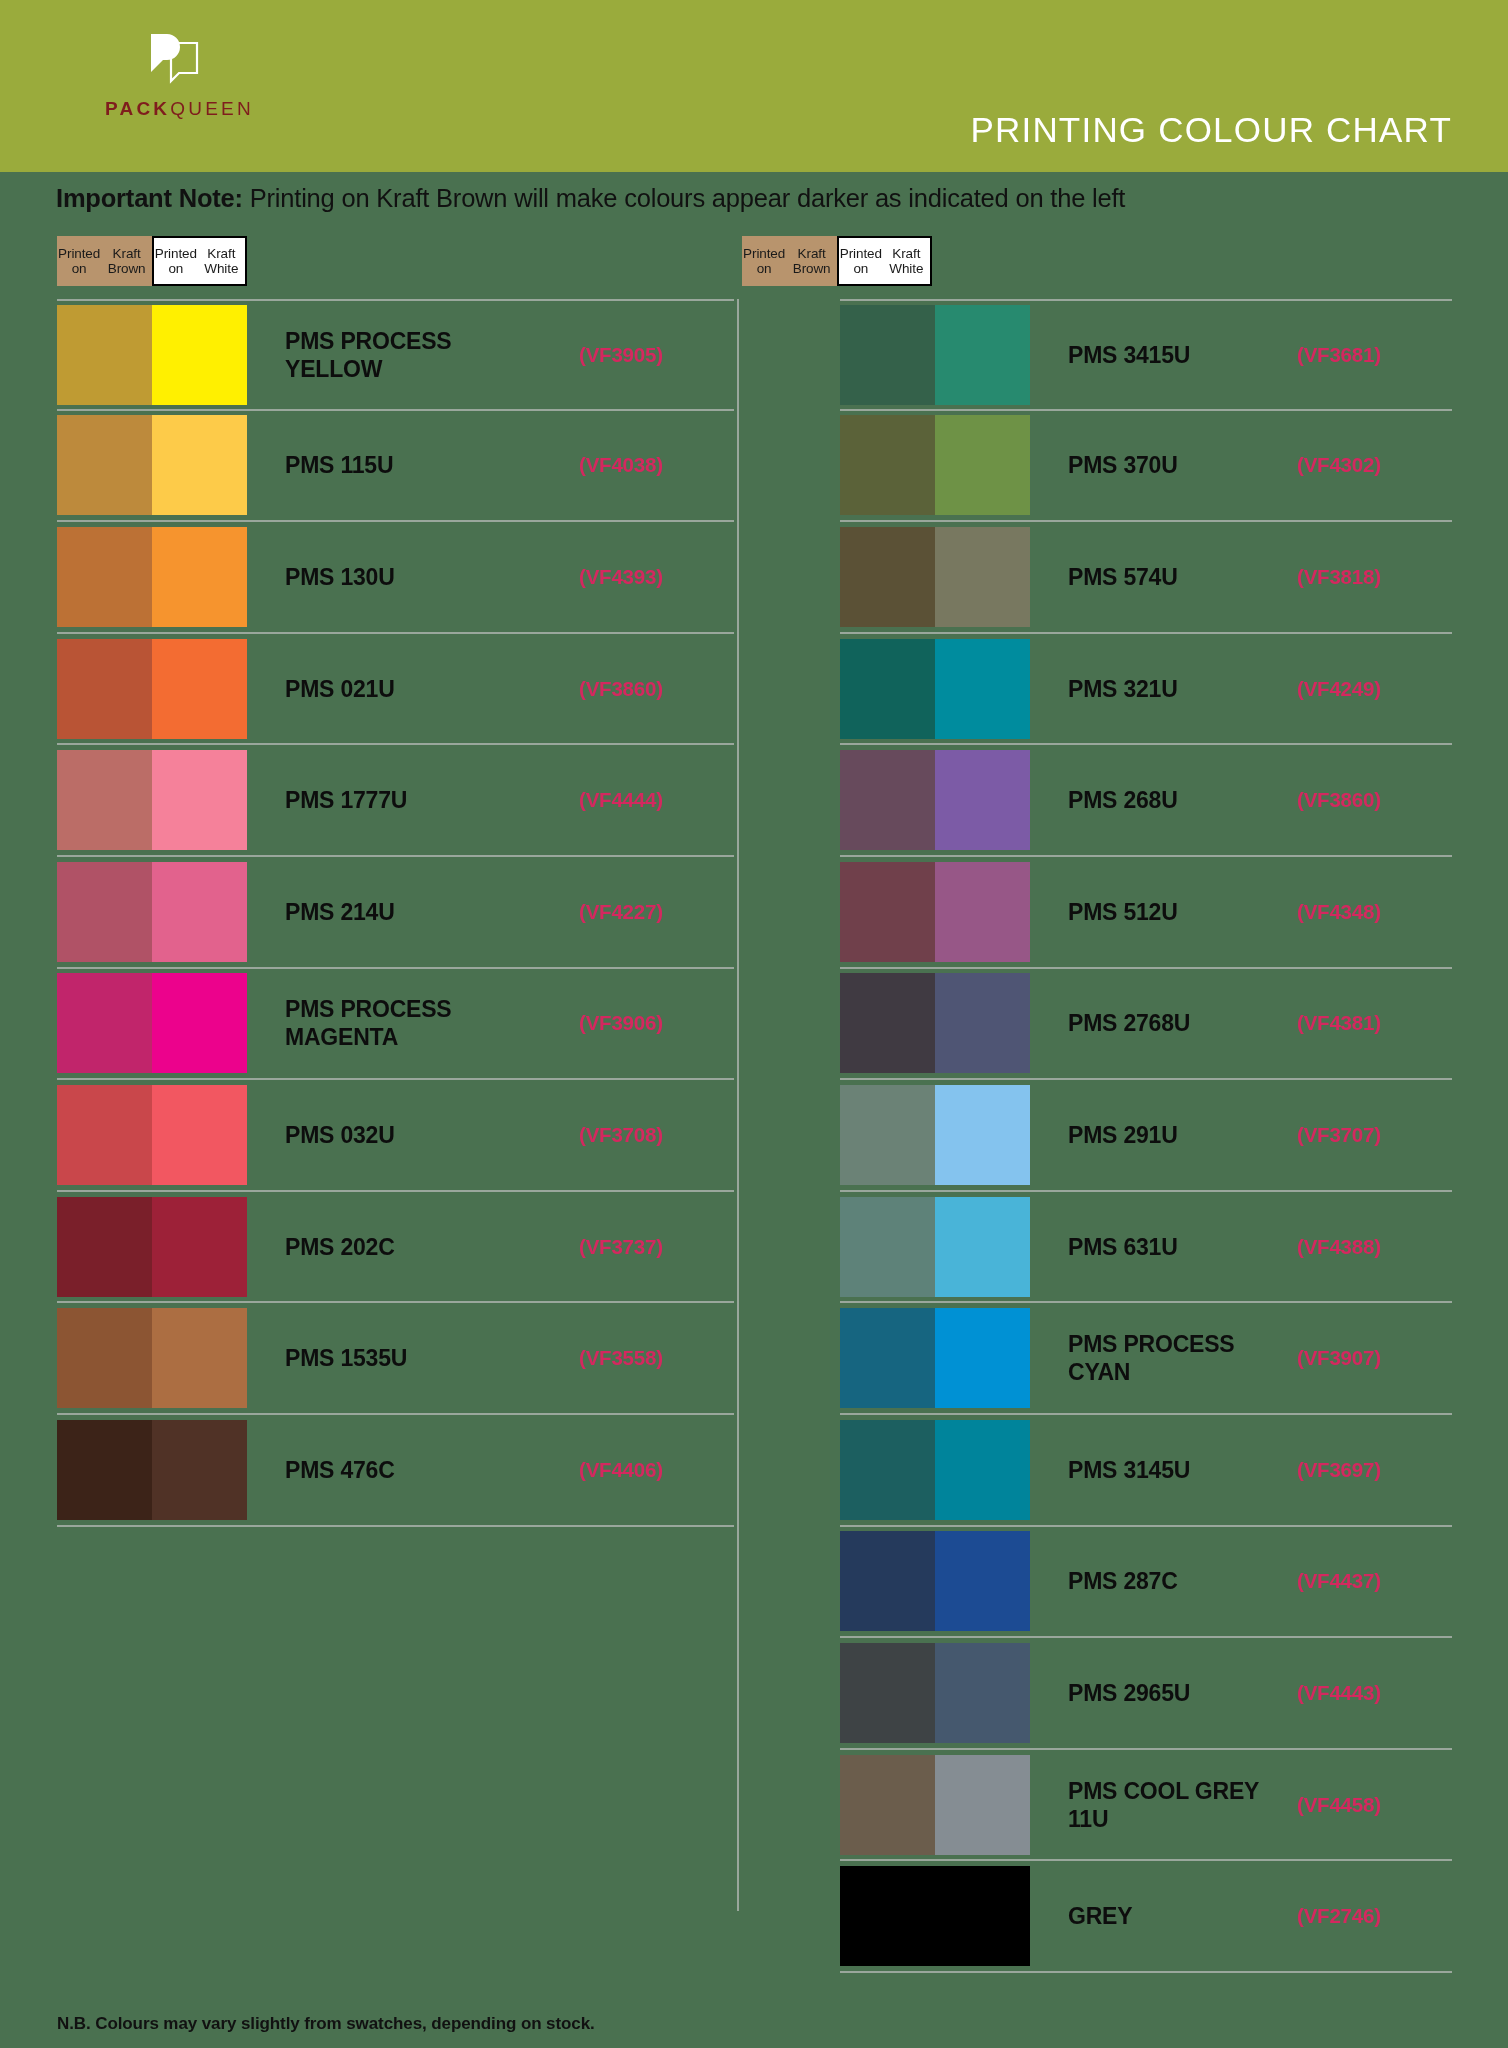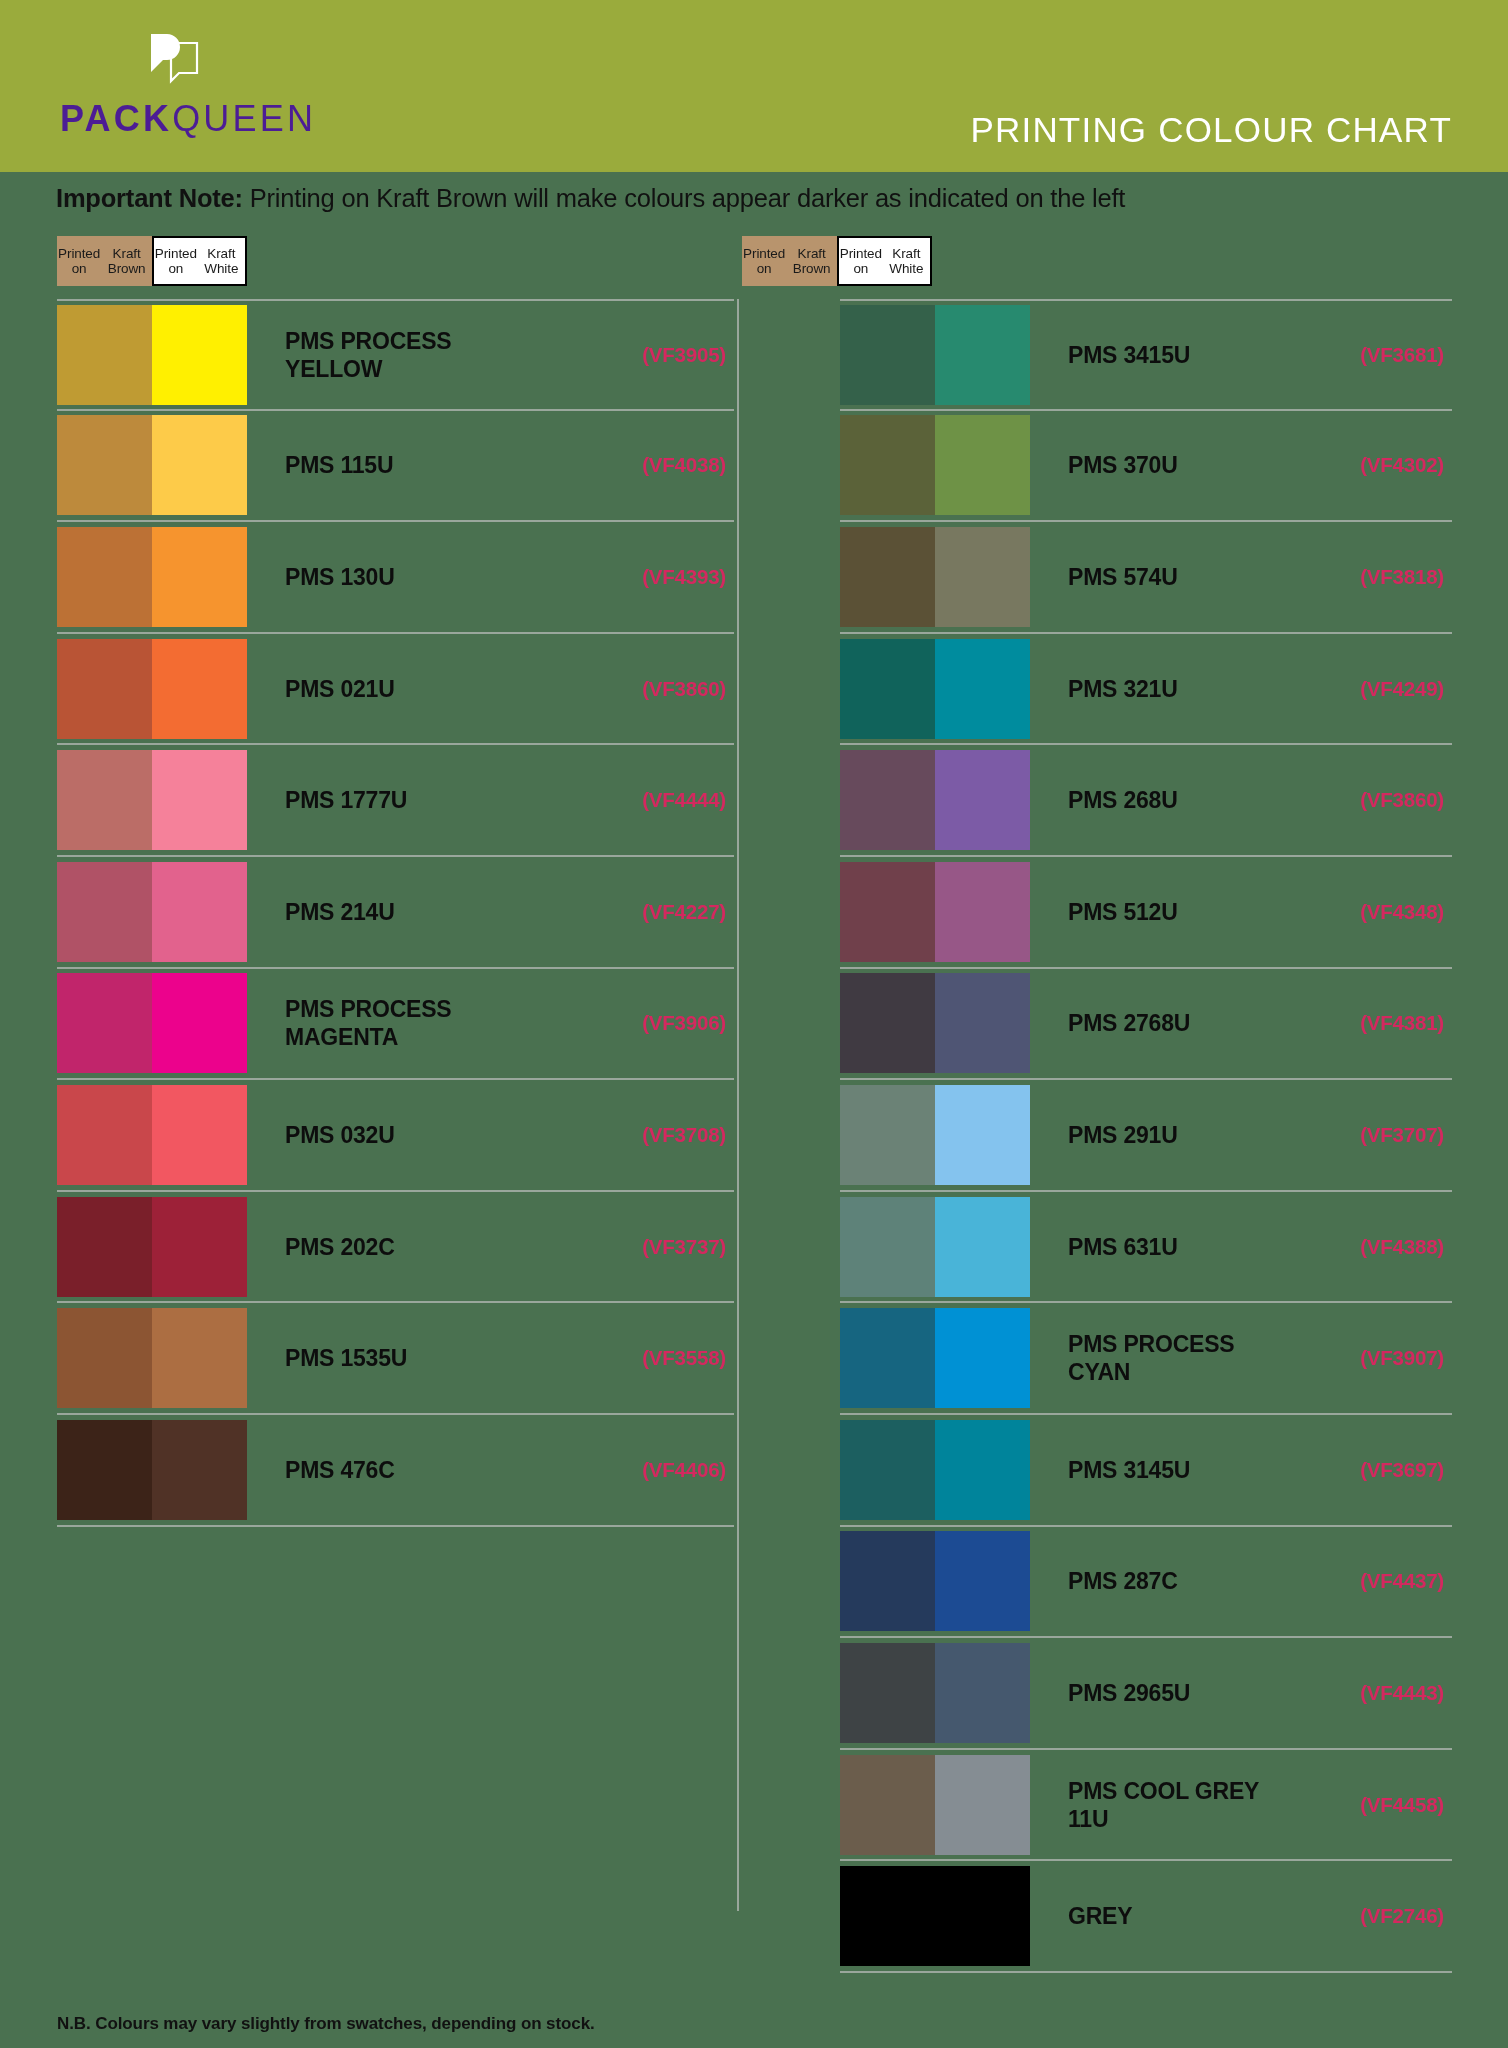--- a/index.html
+++ b/index.html
@@ -20,25 +20,26 @@
   }
   .logo-block {
     position: absolute;
     left: 60px;
     top: 32px;
     width: 260px;
   }
   .logo-mark { width: 56px; height: 52px; display: block; margin-left: 85px; }
   .logo-word {
     margin-top: 14px;
-    color: #4c1d95;
-    font-size: 36px;
+    color: #7f1d1d;
+    font-size: 19px;
     letter-spacing: 3.2px;
     white-space: nowrap;
     font-weight: 400;
+    margin-left: 45px;
   }
   .logo-word b { font-weight: 700; }
   .chart-title {
     position: absolute;
     right: 56px;
     bottom: 22px;
     color: #ffffff;
     font-size: 35px;
     letter-spacing: 1.2px;
     font-weight: 400;
@@ -119,21 +120,21 @@
     padding-left: 38px;
     font-size: 23px;
     font-weight: 700;
     color: #0d0d0d;
     line-height: 28px;
     letter-spacing: -0.2px;
     white-space: pre-line;
   }
   .vf-code {
     flex: 0 0 155px;
-    text-align: right;
+    text-align: left;
     font-size: 20.5px;
     font-weight: 700;
     color: #d4285f;
     letter-spacing: -0.2px;
     padding-right: 8px;
   }
 
   .divider {
     position: absolute;
     left: 737px;

